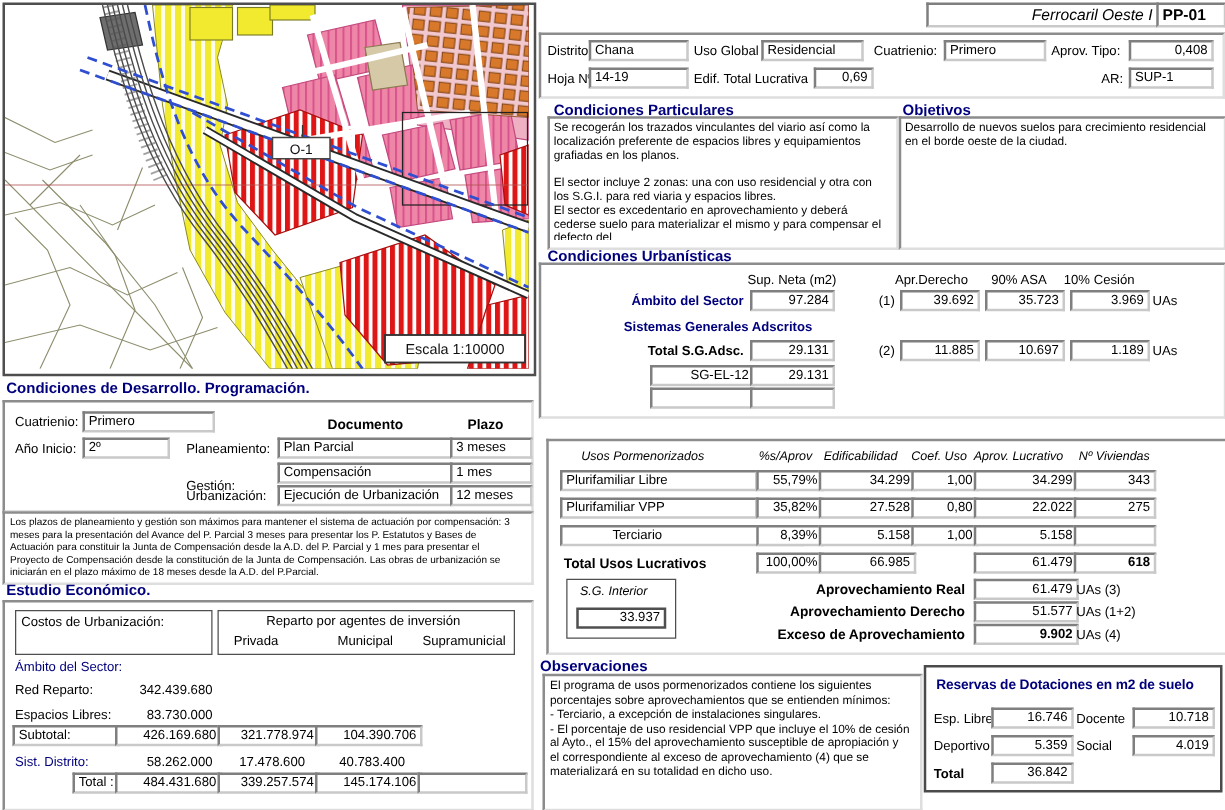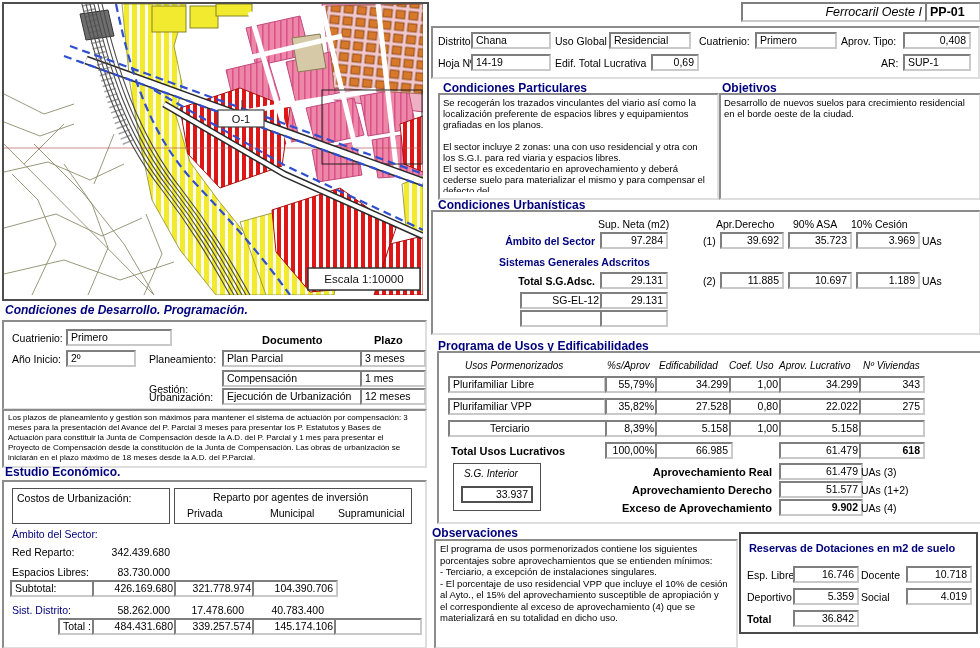--- a/index.html
+++ b/index.html
@@ -206,21 +206,20 @@
     <div class="fld num" style="left:355px;top:60px;width:54px;">10.697</div>
     <div class="fld num" style="left:423px;top:60px;width:54px;">1.189</div>
     <span class="lbl" style="left:489px;top:63px;">UAs</span>
 
     <div class="fld num" style="left:87px;top:80px;width:74px;">SG-EL-12</div>
     <div class="fld num" style="left:167px;top:80px;width:58px;">29.131</div>
     <div class="fld num" style="left:87px;top:98px;width:74px;"></div>
     <div class="fld num" style="left:167px;top:98px;width:58px;"></div>
   </div>
 
-  <div class="hdr" style="left:438px;top:339px;">Programa de Usos y Edificabilidades</div>
   <div class="sec" style="left:437px;top:351px;width:541px;height:169px;">
     <span class="lbl it" style="left:26px;top:7px;font-size:10px;">Usos Pormenorizados</span>
     <span class="lbl it" style="left:168px;top:7px;font-size:10px;">%s/Aprov</span>
     <span class="lbl it" style="left:220px;top:7px;font-size:10px;">Edificabilidad</span>
     <span class="lbl it" style="left:290px;top:7px;font-size:10px;">Coef. Uso</span>
     <span class="lbl it" style="left:340px;top:7px;font-size:10px;">Aprov. Lucrativo</span>
     <span class="lbl it" style="left:424px;top:7px;font-size:10px;">Nº Viviendas</span>
 
     <div class="fld" style="left:9px;top:23px;width:148px;">Plurifamiliar Libre</div>
     <div class="fld num" style="left:166px;top:23px;width:44px;">55,79%</div>
@@ -260,21 +259,21 @@
 
     <span class="rlab blbl" style="left:138px;top:131px;width:195px;font-size:11px;">Aprovechamiento  Derecho</span>
     <div class="fld num" style="left:340px;top:128px;width:74px;">51.577</div>
     <span class="lbl" style="left:422px;top:131px;">UAs  (1+2)</span>
 
     <span class="rlab blbl" style="left:138px;top:149px;width:195px;font-size:11px;">Exceso de Aprovechamiento</span>
     <div class="fld num blbl" style="left:340px;top:146px;width:74px;">9.902</div>
     <span class="lbl" style="left:422px;top:149px;">UAs  (4)</span>
   </div>
 
-  <div class="hdr" style="left:5px;top:303px;font-style:italic;">Condiciones de Desarrollo. Programación.</div>
+  <div class="hdr" style="left:5px;top:303px;">Condiciones de Desarrollo. Programación.</div>
   <div class="sec" style="left:2px;top:320px;width:421px;height:86px;">
     <span class="lbl" style="left:8px;top:10px;">Cuatrienio:</span>
     <div class="fld" style="left:62px;top:7px;width:96px;">Primero</div>
     <span class="lbl blbl" style="left:258px;top:12px;font-size:11px;">Documento</span>
     <span class="lbl blbl" style="left:370px;top:12px;font-size:11px;">Plazo</span>
 
     <span class="lbl" style="left:8px;top:31px;">Año Inicio:</span>
     <div class="fld" style="left:62px;top:28px;width:60px;">2º</div>
 
     <span class="lbl" style="left:145px;top:31px;">Planeamiento:</span>

